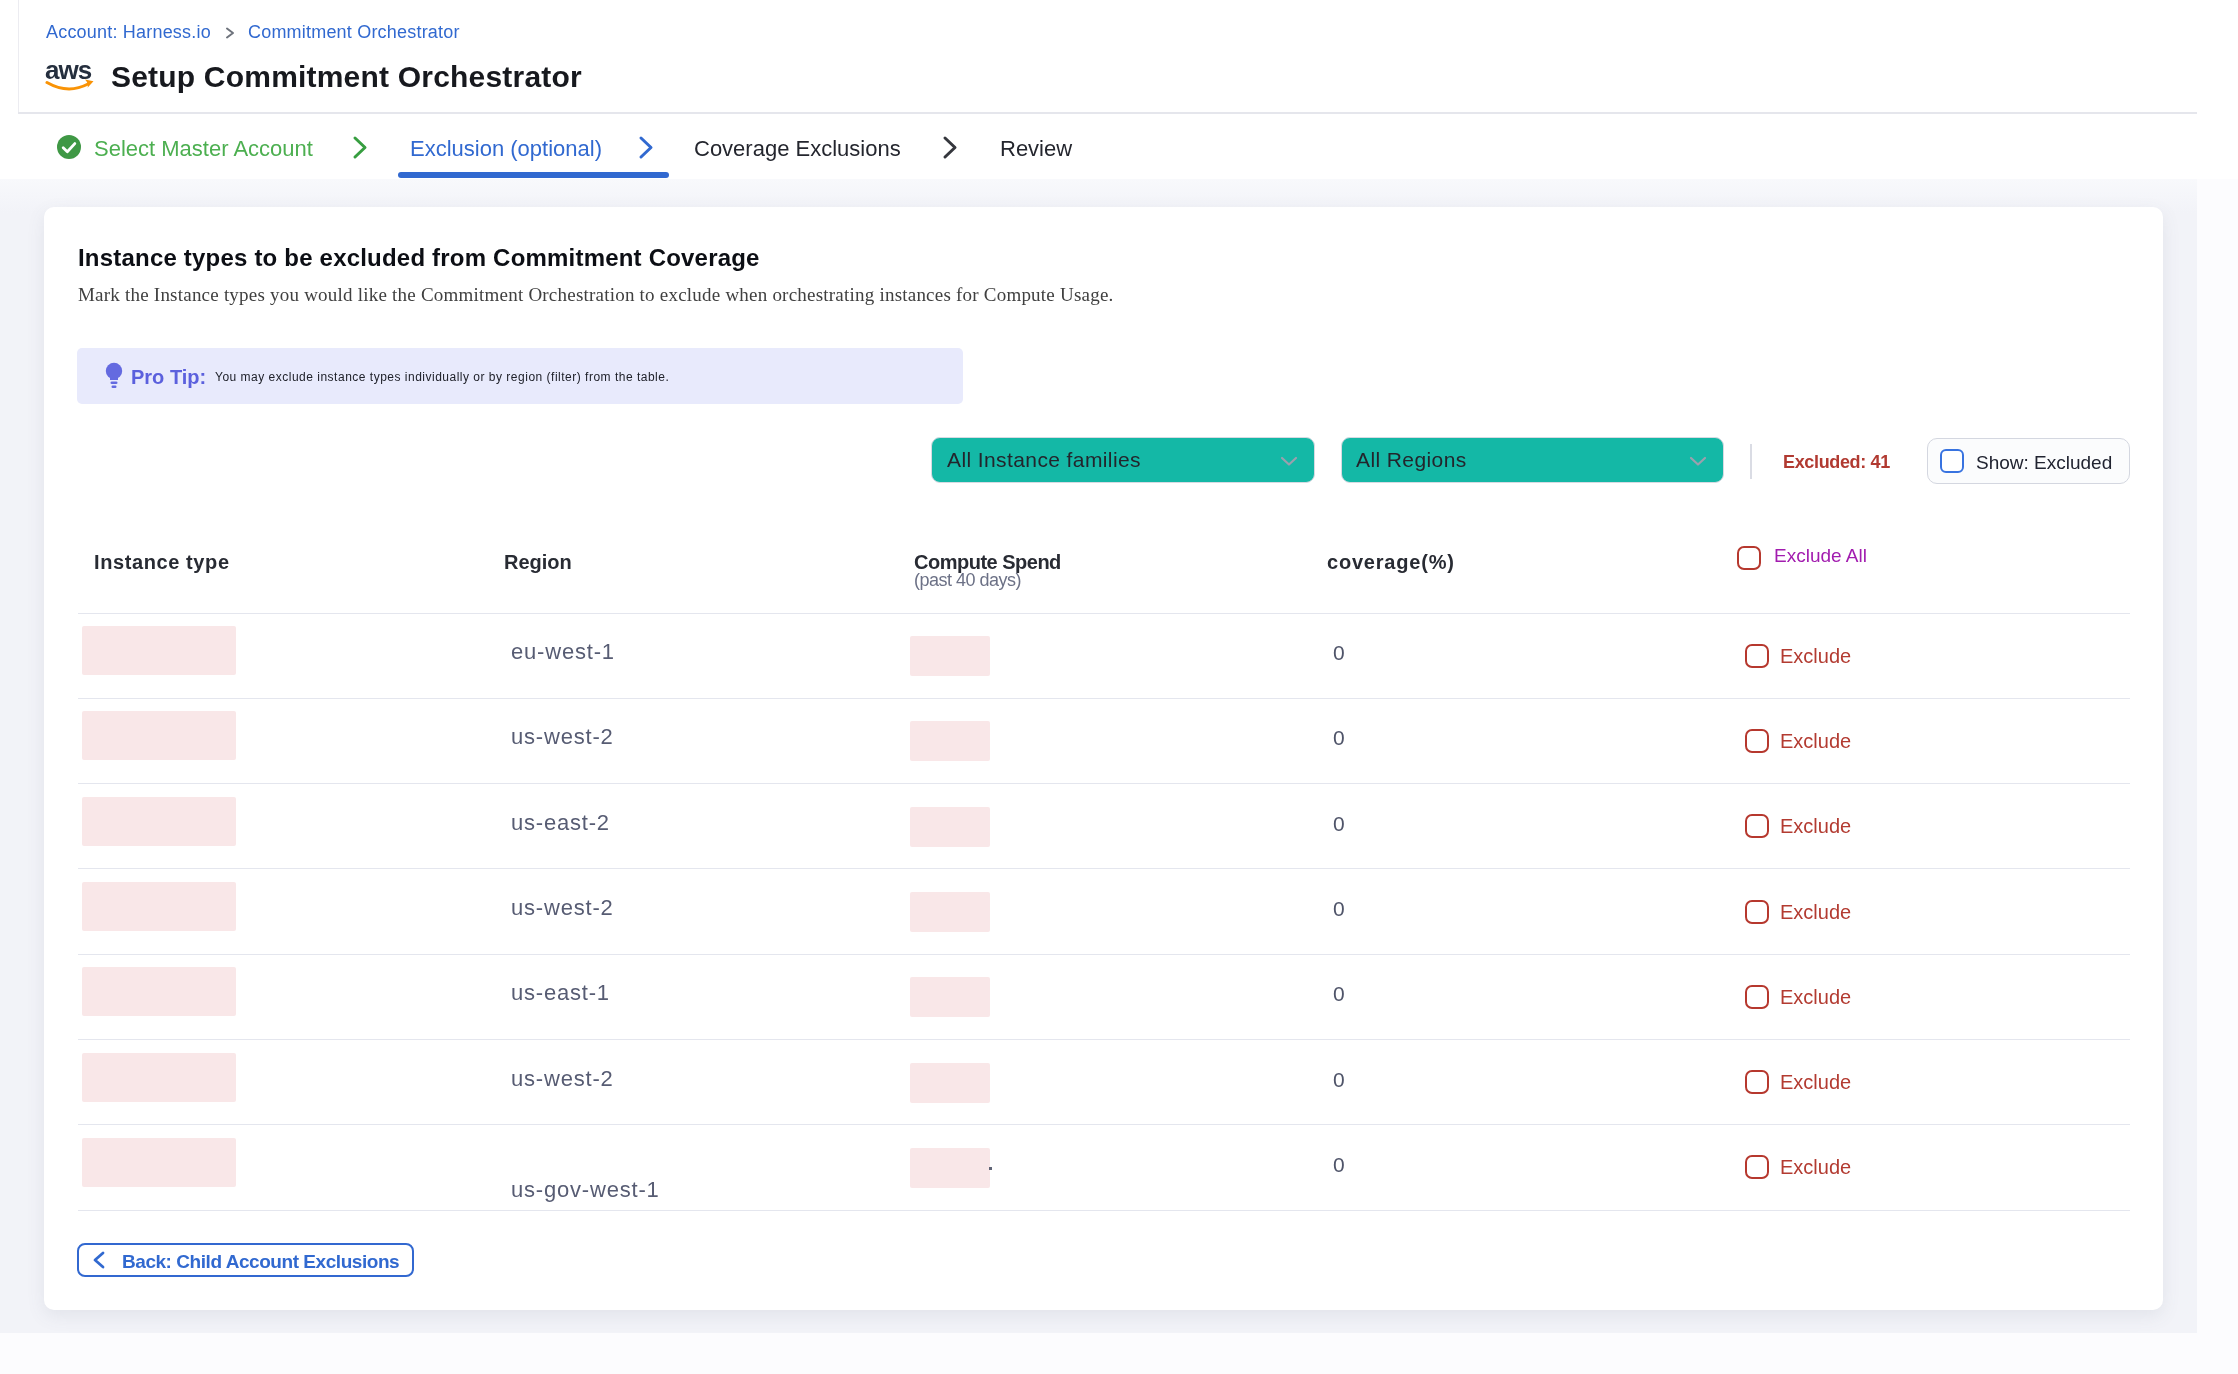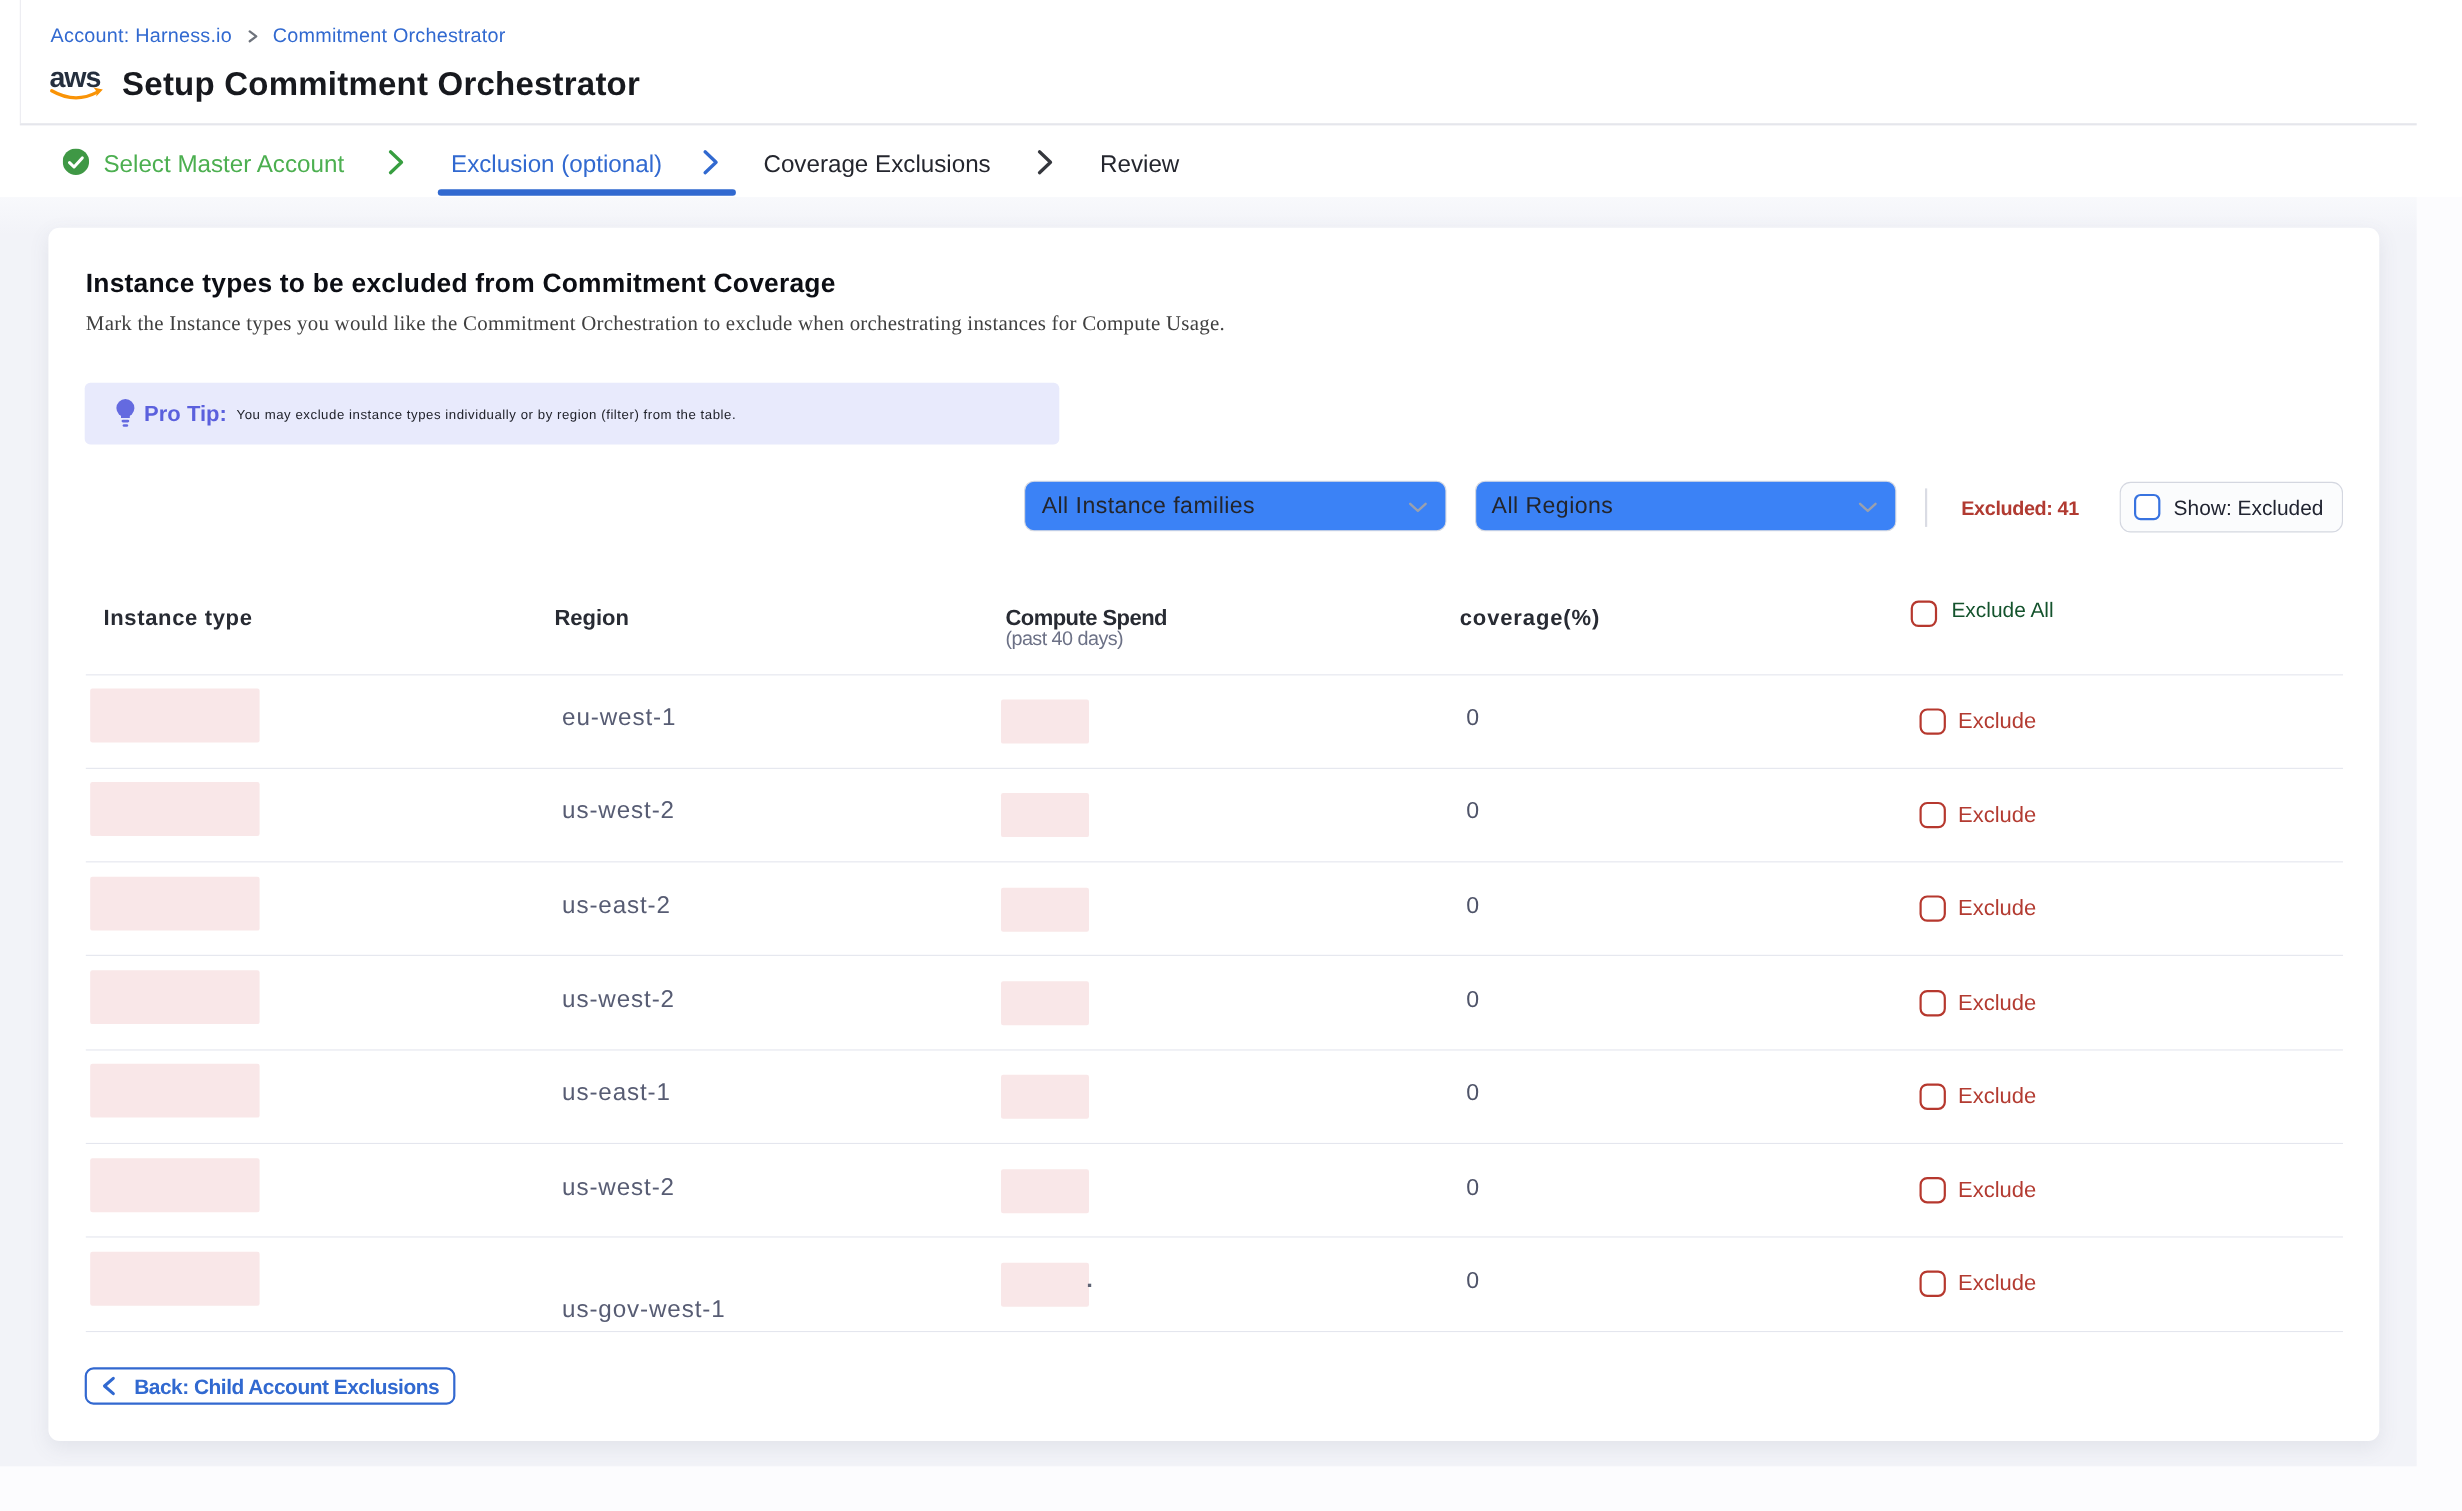--- a/index.html
+++ b/index.html
@@ -16,36 +16,36 @@
   .blue { color:#3169d0; }
   .dark { color:#24262e; }
   .underline { left:398px; top:172px; width:271px; height:6px; border-radius:3px; background:#3169d0; }
   .card { left:44px; top:207px; width:2119px; height:1103px; background:#ffffff; border-radius:10px;
           box-shadow:0 6px 18px rgba(90,94,120,0.10); }
   .h2 { left:78px; top:246px; font-size:24px; line-height:24px; font-weight:bold; color:#0c0e14; letter-spacing:0.2px; }
   .sub { left:78px; top:285px; font-size:19px; line-height:19px; color:#404040; letter-spacing:0.22px;font-family:Liberation Serif, serif; }
   .banner { left:77px; top:348px; width:886px; height:56px; background:#e8eafc; border-radius:5px; }
   .protip { left:131px; top:367px; font-size:20px; line-height:20px; font-weight:bold; color:#5b60dd; }
   .bannertext { left:215px; top:367px; font-size:12px; line-height:20px; color:#20222b; letter-spacing:0.5px; }
-  .select { top:437px; height:46px; border:1.5px solid #d7dae2; border-radius:9px; background:#3b82f6;
+  .select { top:437px; height:46px; border:1.5px solid #d7dae2; border-radius:9px; background:#14b8a6;
             display:flex; align-items:center; font-size:21px; color:#23252c; letter-spacing:0.4px; }
   .fdiv { left:1750px; top:444px; width:2px; height:35px; background:#dadce4; }
   .excluded { left:1783px; top:452px; width:150px; font-size:18px; font-weight:bold; color:#b13a31; letter-spacing:-0.35px; }
   .showbtn { left:1927px; top:438px; width:203px; height:46px; border:1.5px solid #d4d7e0; border-radius:10px; background:#fbfcfd; }
   .cbblue { left:1940px; top:449px; width:24px; height:24px; border:2.5px solid #3873e0; border-radius:6px; background:#fff; }
   .showtext { left:1976px; top:452px; font-size:19px; color:#212431; }
   .th { top:538px; font-size:20px; line-height:24px; font-weight:bold; color:#282b33;margin-top:12px; }
   .past { position:absolute; left:914px; top:570px; }
   .pastfont { font-size:18px; font-weight:normal; color:#6c7186; letter-spacing:-0.5px; line-height:20px; }
   .sep { left:78px; width:2052px; height:1px; background:#e4e6ee; }
   .pink { background:#f9e7e8; border-radius:2px; }
   .regiontext { font-size:22px; line-height:22px; color:#575c73; letter-spacing:0.8px; }
   .zero { font-size:21px; line-height:21px; color:#4f5469; }
   .cbred { width:24px; height:24px; border:2.5px solid #b6382e; border-radius:7px; background:#fff; }
-  .redtext { font-size:19px; line-height:19px; color:#14532d; }
+  .redtext { font-size:19px; line-height:19px; color:#a21caf; }
   .redtext2 { font-size:20px; line-height:20px; color:#b33b31; }
   .backbtn { left:77px; top:1243px; width:337px; height:34px; border:2px solid #3268d0; border-radius:8px; background:#fff; }
   .backtext { left:122px; top:1251px; font-size:19px; font-weight:bold; color:#3169d0; letter-spacing:-0.45px; }
 </style></head>
 <body>
 
 <div class="abs graypane"></div>
 <div class="abs header"></div>
 <div class="abs vline"></div>
 <div class="abs hdiv"></div>

